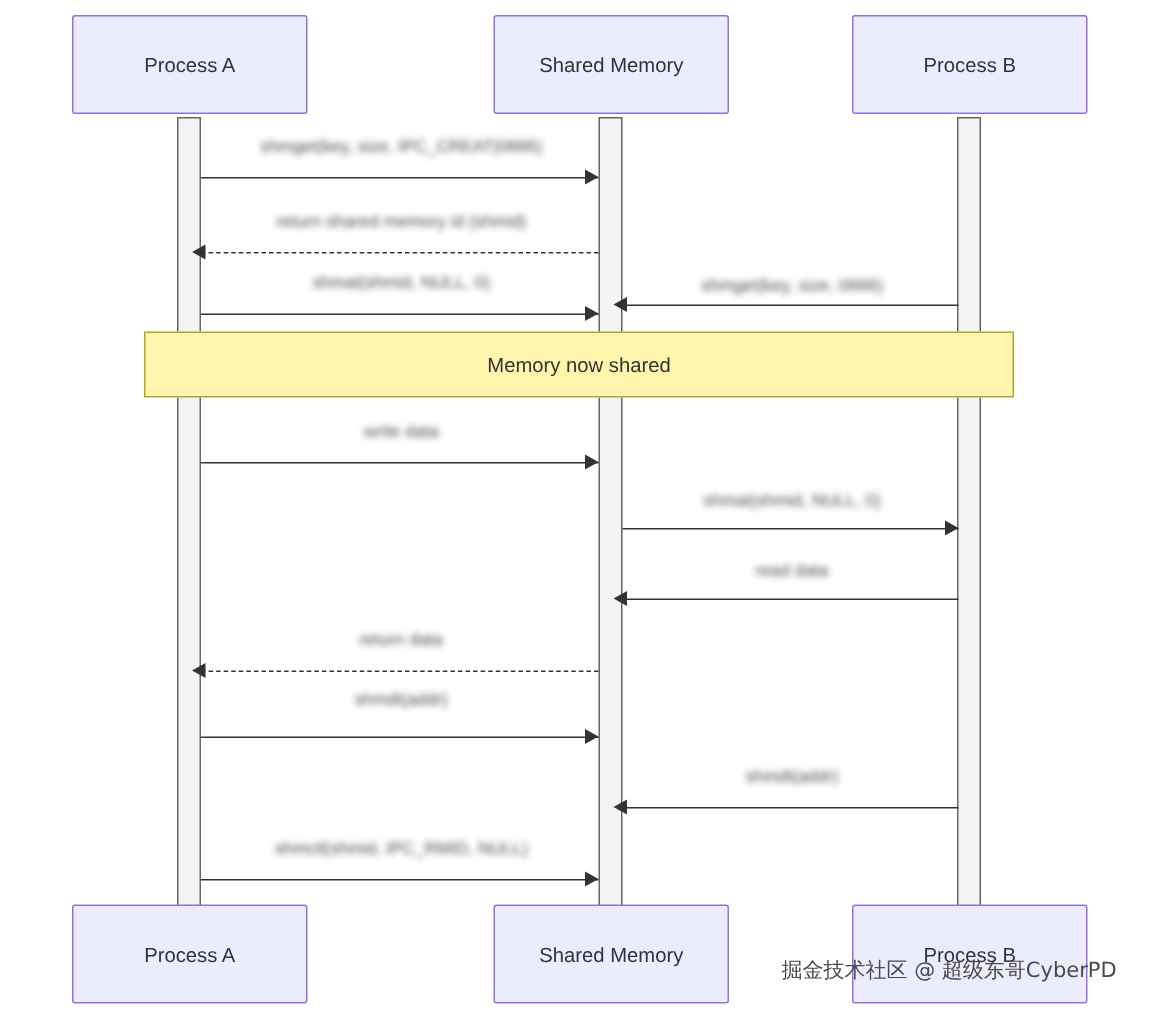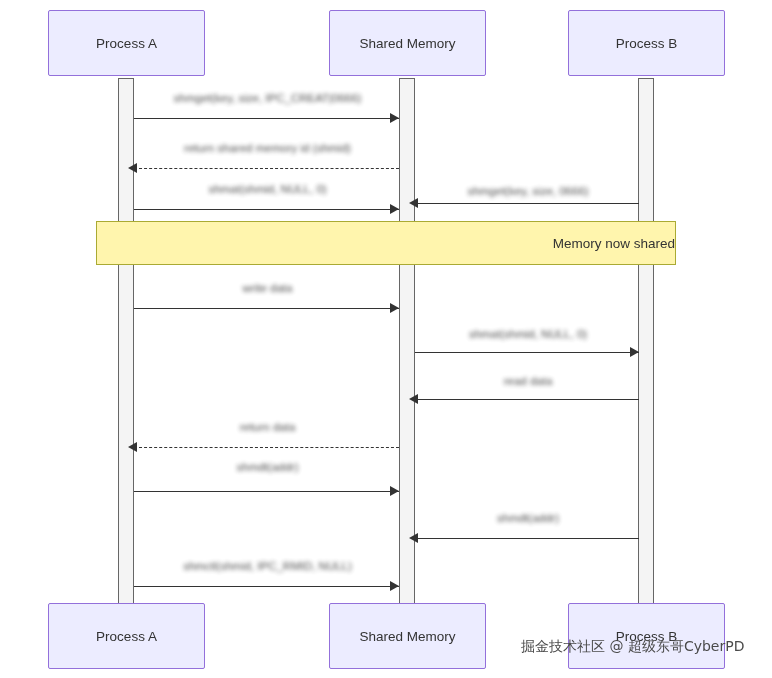--- a/index.html
+++ b/index.html
@@ -75,21 +75,21 @@
     filter: blur(2.2px);
     opacity: 0.88;
   }
   .note-box {
     position: absolute;
     box-sizing: border-box;
     background: #fff5ad;
     border: 1px solid #aaaa33;
     display: flex;
     align-items: center;
-    justify-content: flex-end;
+    justify-content: center;
     font-size: 13.5px;
     color: #333333;
   }
   .watermark {
     position: absolute;
     font-size: 14px;
     color: #4a4a4a;
     white-space: nowrap;
     font-family: "DejaVu Sans", sans-serif;
     margin-left: 40px;

